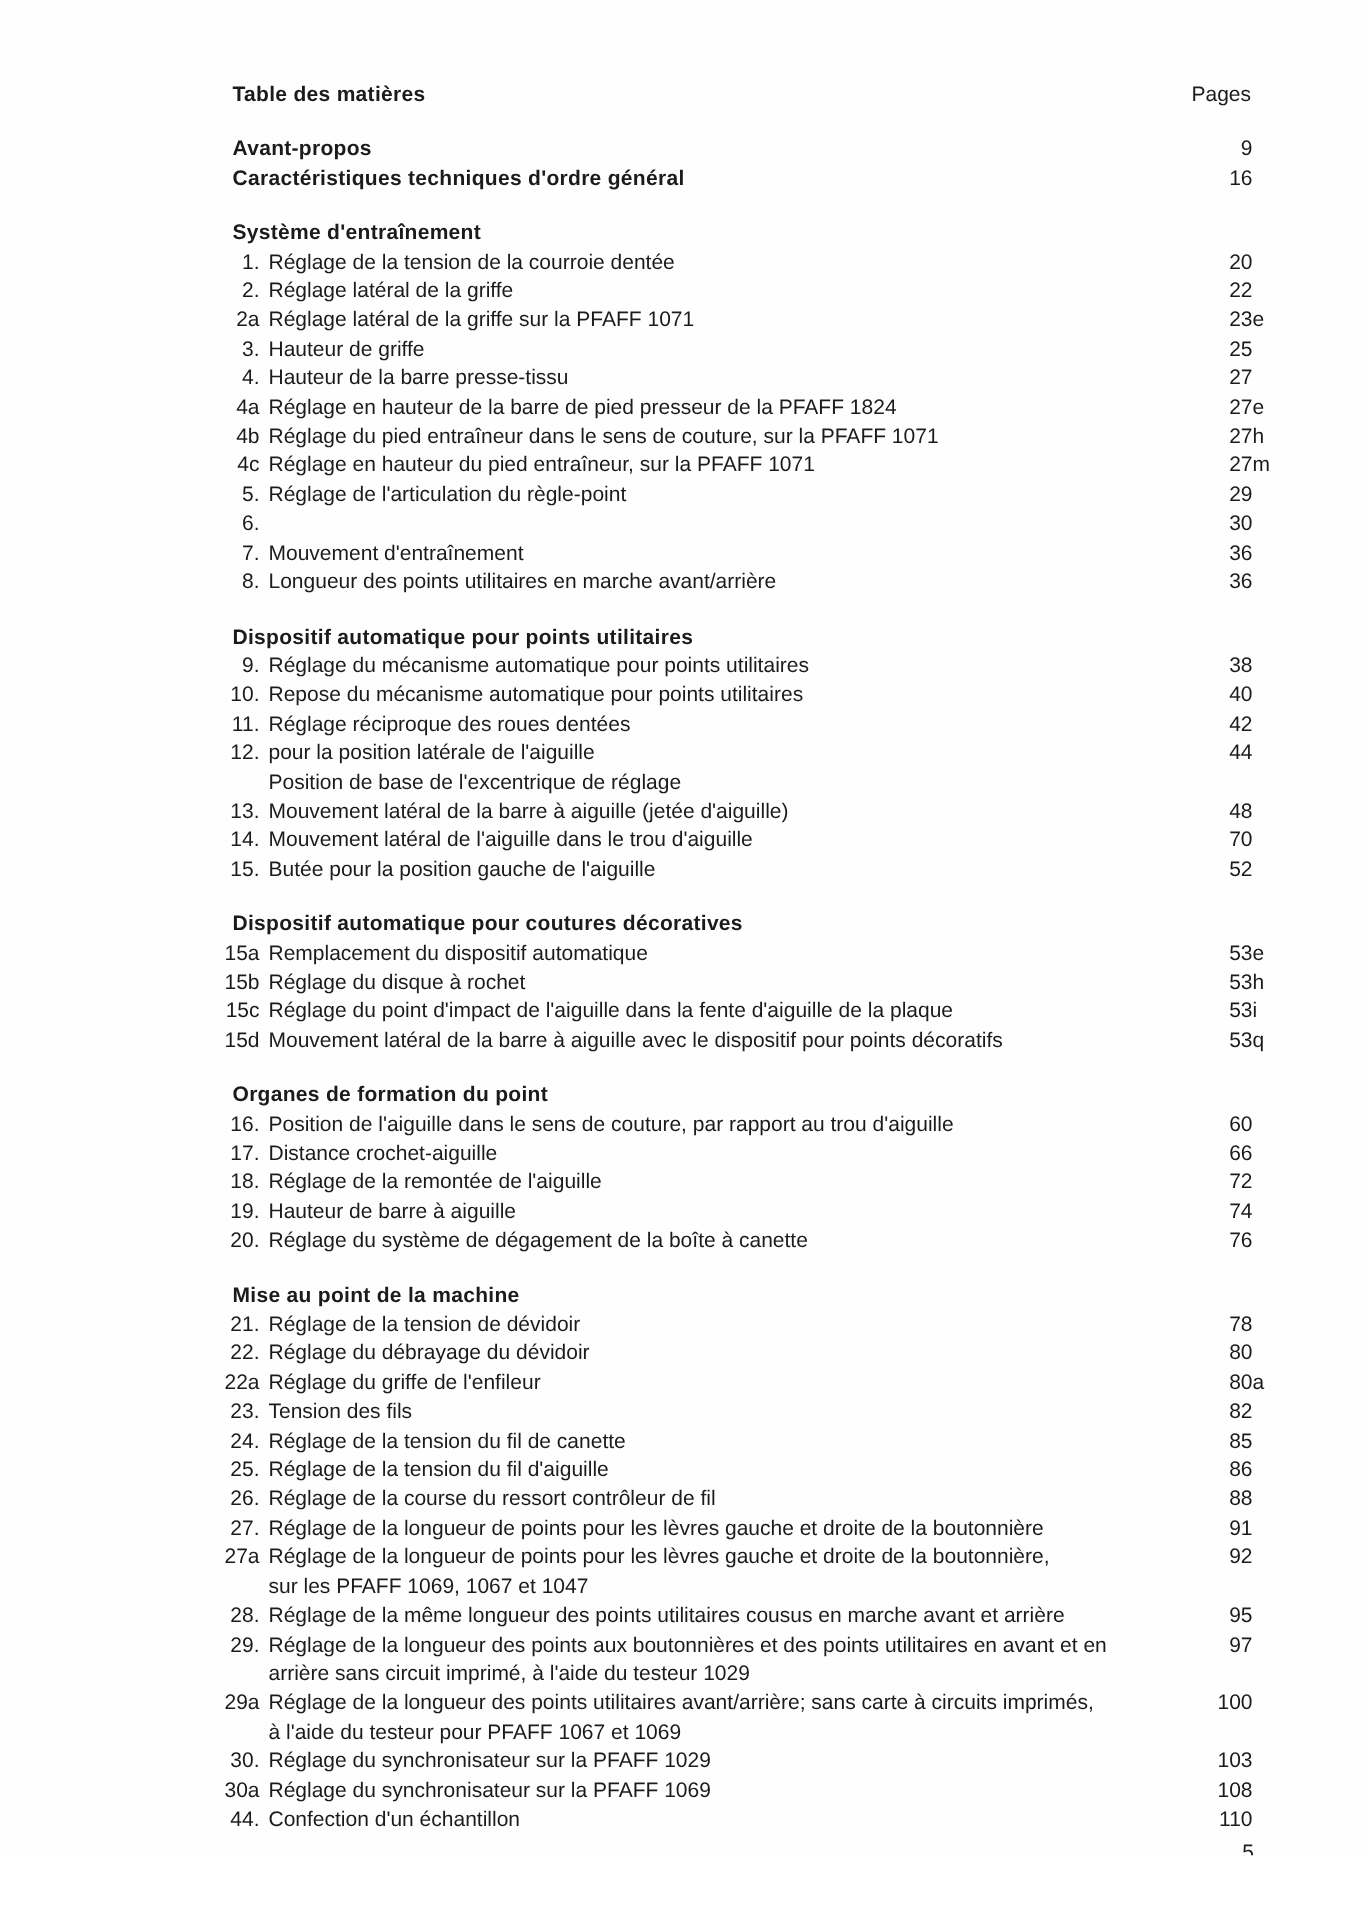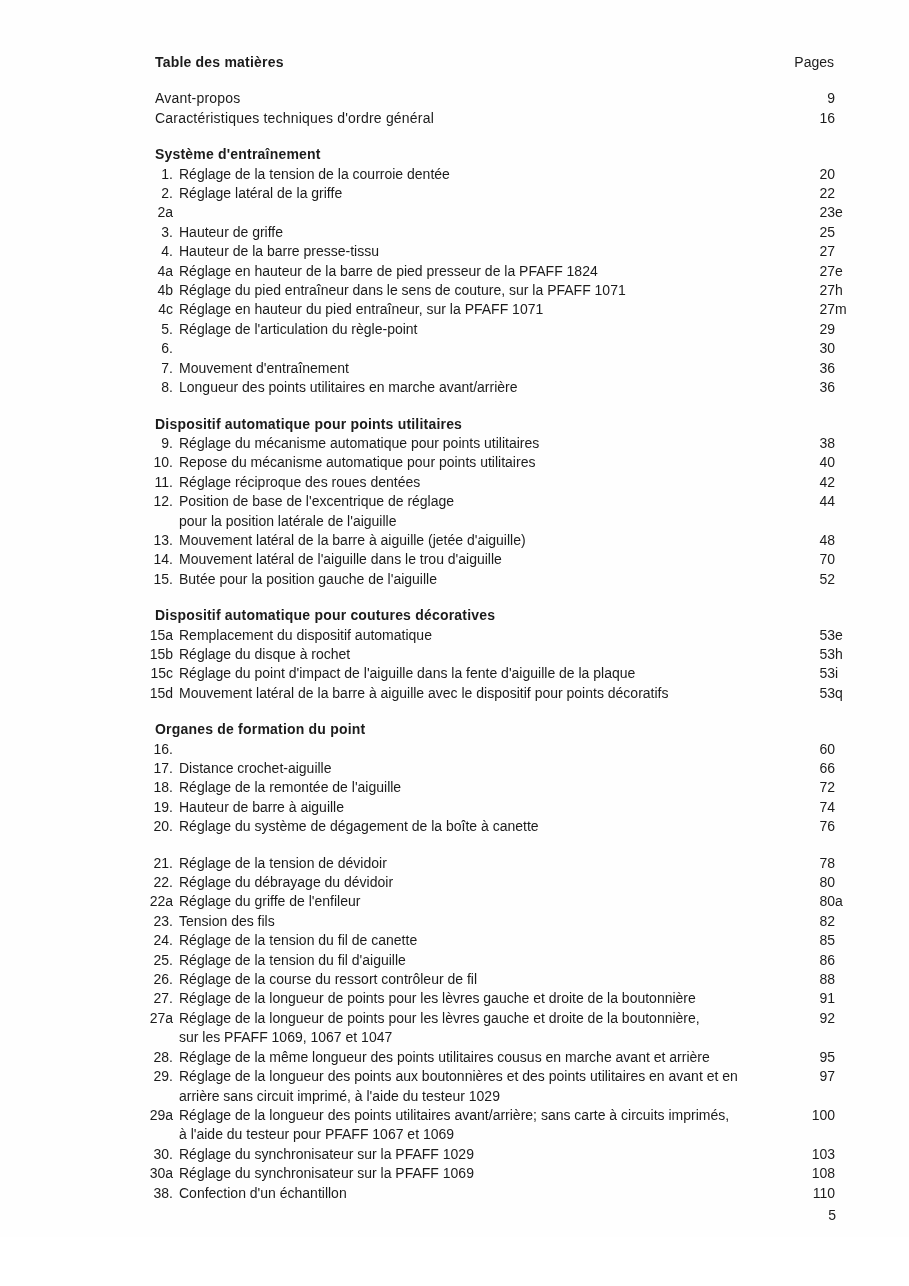--- a/index.html
+++ b/index.html
@@ -33,21 +33,21 @@
     margin-left: auto;
     padding-right: 14px;
   }
   .front-matter { margin-top: 17px; }
   .fm-row {
     position: relative;
     white-space: nowrap;
   }
   .fm-row .fm-label {
     margin-left: 9px;
-    font-weight: normal;
+    font-weight: bold;
     letter-spacing: 0.2px;
     margin-top: 25px;
   }
   .section { margin-top: 17px; }
   .section-heading {
     margin-left: 9px;
     font-weight: bold;
     letter-spacing: 0.2px;
     white-space: nowrap;
   }
@@ -118,20 +118,23 @@
             <span class="lbl">
               <div class="lbl-line">Réglage latéral de la griffe</div>
             </span>
             <span class="pg">
               <span class="pg-num">22</span>
               <span class="pg-suf"></span>
             </span>
           </div>
           <div class="row">
             <span class="num">2a</span>
+            <span class="lbl">
+              <div class="lbl-line">Réglage latéral de la griffe sur la PFAFF 1071</div>
+            </span>
             <span class="pg">
               <span class="pg-num">23</span>
               <span class="pg-suf">e</span>
             </span>
           </div>
           <div class="row">
             <span class="num">3.</span>
             <span class="lbl">
               <div class="lbl-line">Hauteur de griffe</div>
             </span>
@@ -246,22 +249,22 @@
               <div class="lbl-line">Réglage réciproque des roues dentées</div>
             </span>
             <span class="pg">
               <span class="pg-num">42</span>
               <span class="pg-suf"></span>
             </span>
           </div>
           <div class="row">
             <span class="num">12.</span>
             <span class="lbl">
+              <div class="lbl-line">pour la position latérale de l'aiguille</div>
               <div class="lbl-line">Position de base de l'excentrique de réglage</div>
-              <div class="lbl-line">pour la position latérale de l'aiguille</div>
             </span>
             <span class="pg">
               <span class="pg-num">44</span>
               <span class="pg-suf"></span>
             </span>
           </div>
           <div class="row">
             <span class="num">13.</span>
             <span class="lbl">
               <div class="lbl-line">Mouvement latéral de la barre à aiguille (jetée d'aiguille)</div>
@@ -332,20 +335,23 @@
             <span class="pg">
               <span class="pg-num">53</span>
               <span class="pg-suf">q</span>
             </span>
           </div>
         </div>
         <div class="section">
           <div class="section-heading">Organes de formation du point</div>
           <div class="row">
             <span class="num">16.</span>
+            <span class="lbl">
+              <div class="lbl-line">Position de l'aiguille dans le sens de couture, par rapport au trou d'aiguille</div>
+            </span>
             <span class="pg">
               <span class="pg-num">60</span>
               <span class="pg-suf"></span>
             </span>
           </div>
           <div class="row">
             <span class="num">17.</span>
             <span class="lbl">
               <div class="lbl-line">Distance crochet-aiguille</div>
             </span>
@@ -379,20 +385,21 @@
             <span class="lbl">
               <div class="lbl-line">Réglage du système de dégagement de la boîte à canette</div>
             </span>
             <span class="pg">
               <span class="pg-num">76</span>
               <span class="pg-suf"></span>
             </span>
           </div>
         </div>
         <div class="section">
+          <div class="section-heading">Mise au point de la machine</div>
           <div class="row">
             <span class="num">21.</span>
             <span class="lbl">
               <div class="lbl-line">Réglage de la tension de dévidoir</div>
             </span>
             <span class="pg">
               <span class="pg-num">78</span>
               <span class="pg-suf"></span>
             </span>
           </div>
@@ -523,21 +530,21 @@
             <span class="num">30a</span>
             <span class="lbl">
               <div class="lbl-line">Réglage du synchronisateur sur la PFAFF 1069</div>
             </span>
             <span class="pg">
               <span class="pg-num">108</span>
               <span class="pg-suf"></span>
             </span>
           </div>
           <div class="row">
-            <span class="num">38.</span>
+            <span class="num">44.</span>
             <span class="lbl">
               <div class="lbl-line">Confection d'un échantillon</div>
             </span>
             <span class="pg">
               <span class="pg-num">110</span>
               <span class="pg-suf"></span>
             </span>
           </div>
         </div>
       </div>

